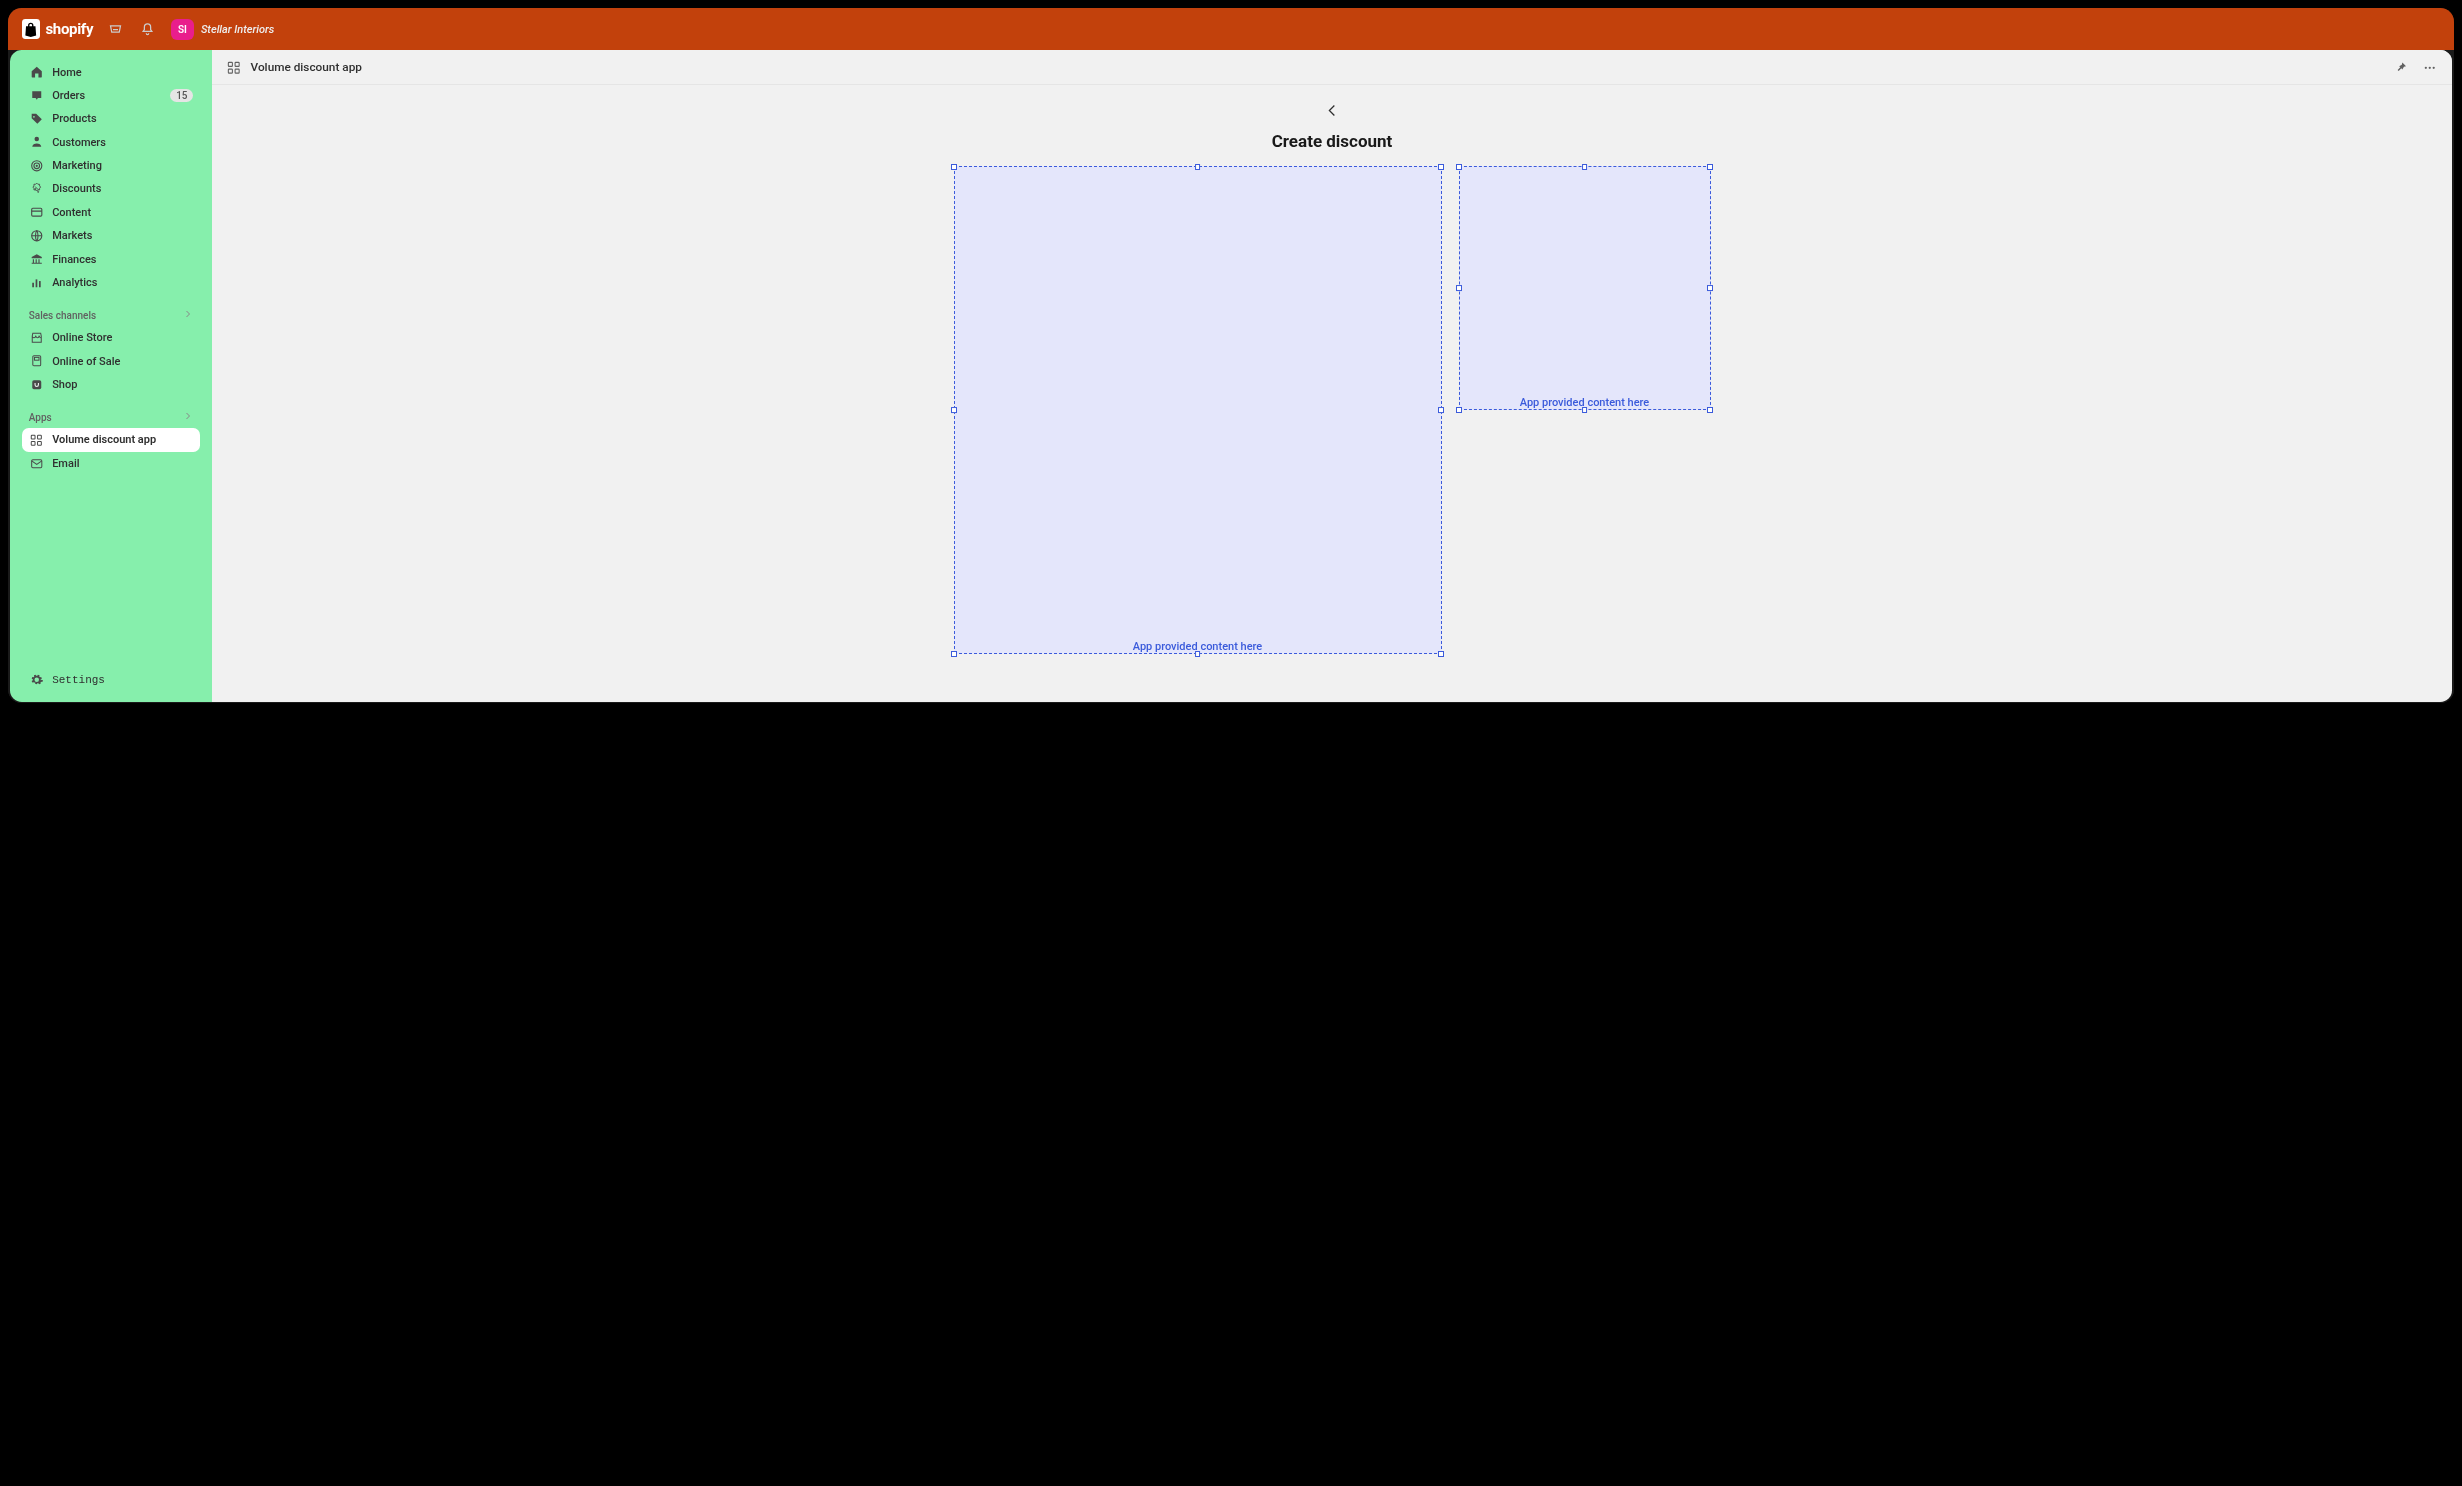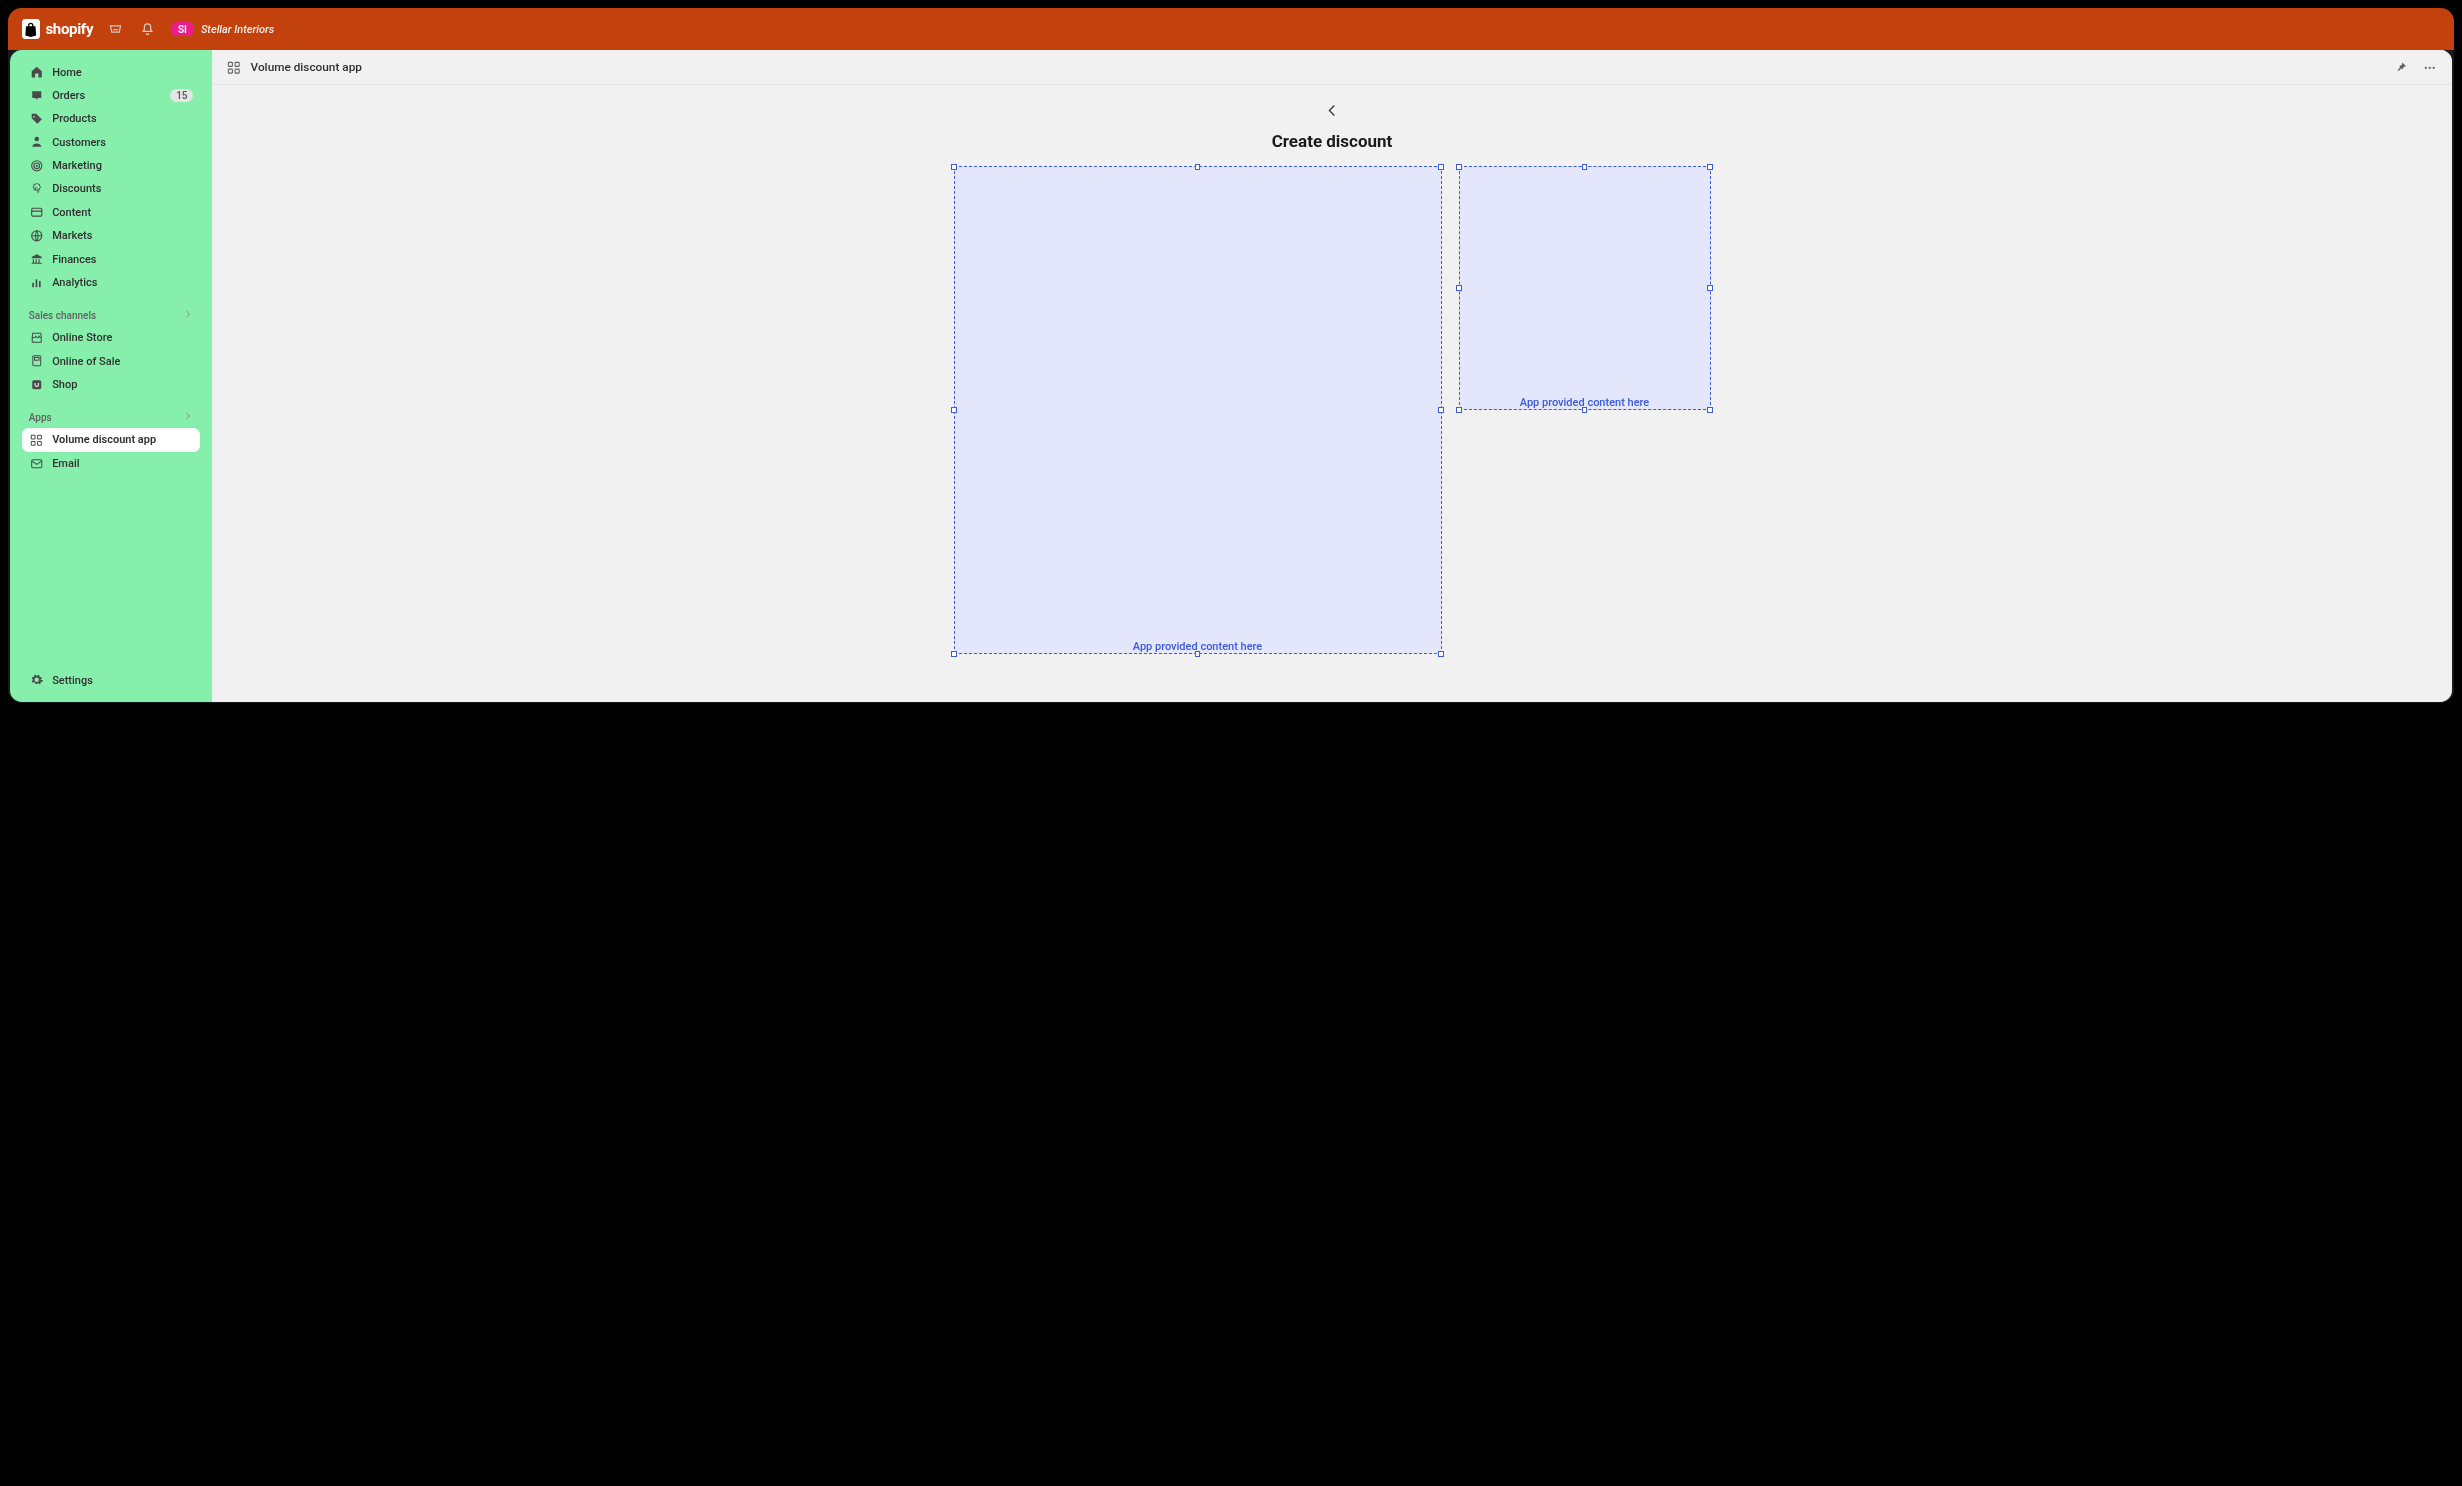--- a/index.html
+++ b/index.html
@@ -36,21 +36,21 @@
   .search-wrap {
     width: 513px; height:29px; background:#2c2c2c; border:0.8px solid #3a3a3a;
     border-radius:6.7px; display:flex; align-items:center; padding:0 8.4px; color:#999;
     font-size:11px; gap:6.7px;
   }
   .search-shortcuts { margin-left:auto; display:flex; gap:3.4px; }
   .kbd { background:#444; color:#ccc; border-radius:3.4px; padding:0.8px 4.2px; font-size:9.3px; }
   .topbar-right { display:flex; align-items:center; gap:15px; }
   .top-icon { color:#ccc; display:flex; align-items:center; justify-content:center; width:17px; height:17px; }
   .avatar {
-    width:23.5px; height:14px; border-radius:5.9px; background:#e91e8c; color:#fff;
+    width:23.5px; height:21px; border-radius:5.9px; background:#e91e8c; color:#fff;
     display:flex; align-items:center; justify-content:center; font-size:10px; font-weight:600;
   }
   .store-name { color:#eee; font-size:11px; font-weight:500;font-style:italic; }
 
   
   .body-area { flex:1; display:flex; background:#1a1a1a; padding:0; }
   .sidebar {
     width:202px; background:#86efac; border-top-left-radius:11.8px; border-bottom-left-radius:11.8px;
     padding:10px 12px; display:flex; flex-direction:column; font-size:11px; color:#303030;
     margin-left:1.7px; margin-bottom:1.7px;
@@ -60,21 +60,21 @@
     cursor:pointer; font-weight:500; color:#303030;
   }
   .nav-item .icon-slot { width:15px; height:15px; display:flex; align-items:center; justify-content:center; color:#4a4a4a; }
   .nav-item .badge { margin-left:auto; background:#e5e5e5; color:#555; font-size:10px; padding:0.8px 5.9px; border-radius:6.7px; font-weight:500;}
   .nav-item.active { background:#fff; font-weight:600; }
   .section-header {
     display:flex; align-items:center; justify-content:space-between;
     padding:5px 6.7px; color:#616161; font-size:10px; font-weight:500; margin-top:10px;
   }
   .sidebar-spacer { flex:1; }
-  .settings-item { margin-top:auto; }
+  .settings-item { margin-top:auto;font-family:Liberation Mono, monospace; }
 
   
   .main {
     flex:1; background:#f1f1f1; border-top-right-radius:11.8px; border-bottom-right-radius:11.8px;
     display:flex; flex-direction:column; overflow:hidden; margin-right:1.7px; margin-bottom:1.7px;
   }
   .app-header {
     height:35px; display:flex; align-items:center; padding:0 15px; gap:10px;
     border-bottom:0.8px solid #e5e5e5; background:#f1f1f1; font-size:11.8px; font-weight:500; color:#303030;
   }

